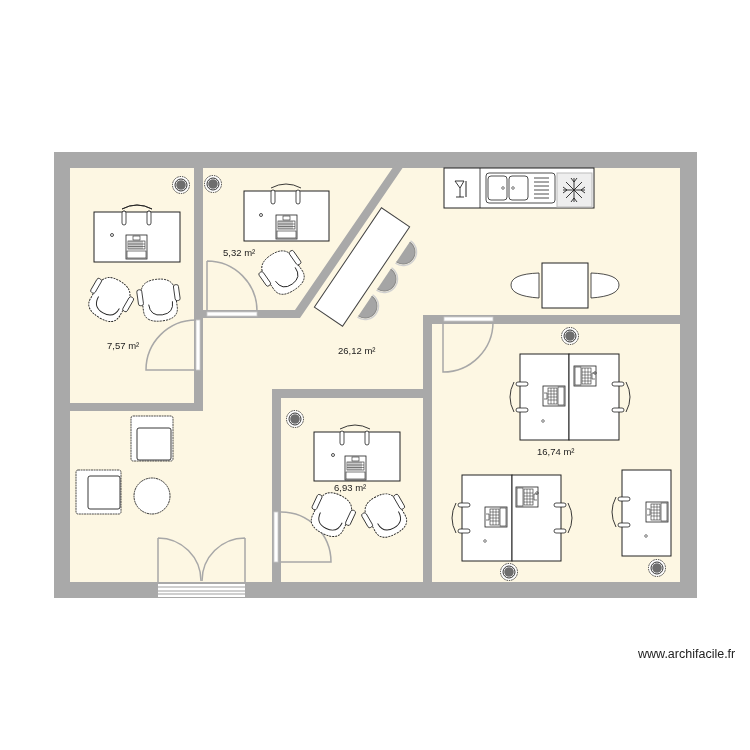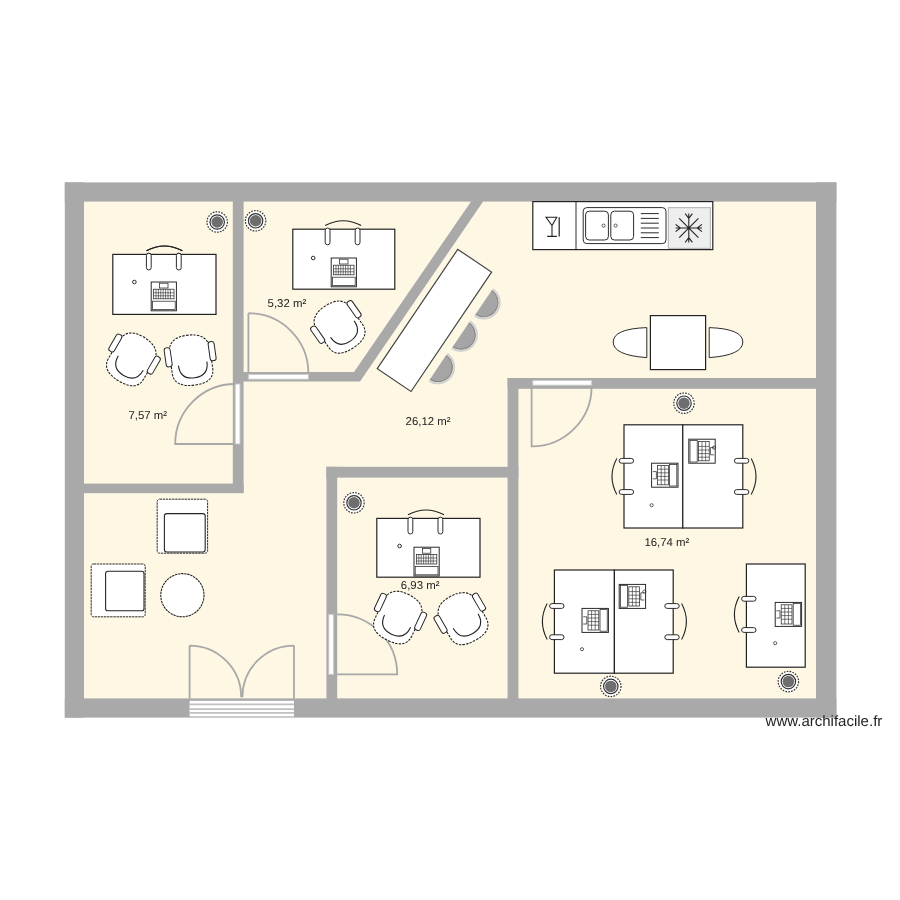--- a/index.html
+++ b/index.html
@@ -1,19 +1,19 @@
 <!DOCTYPE html>
 <html><head>
 <meta charset="utf-8">
 <style>
   html, body { margin: 0; padding: 0; background: #ffffff; }
   body { width: 750px; height: 750px; position: relative; overflow: hidden; font-family: "Liberation Sans", sans-serif; }
   #plan { position: absolute; left: 0; top: 0; width: 750px; height: 750px; }
   .area-label { font-family: "Liberation Sans", sans-serif; font-size: 9.5px; fill: #222222; }
-  .watermark { position: absolute; left: 638px; top: 594px; font-family: "Liberation Sans", sans-serif; font-size: 12.5px; color: #222222; }
+  .watermark { position: absolute; left: 638px; top: 647px; font-family: "Liberation Sans", sans-serif; font-size: 12.5px; color: #222222; }
   .furn { fill: #ffffff; stroke: #222222; stroke-width: 1; }
   .furn-thin { fill: #ffffff; stroke: #222222; stroke-width: 0.8; }
   .door-arc { fill: none; stroke: #a8a8a8; stroke-width: 1.5; }
 </style>
 </head>
 <body>
 
 <svg id="plan" viewBox="0 0 750 750" xmlns="http://www.w3.org/2000/svg">
   <defs>
     <g id="plant">

